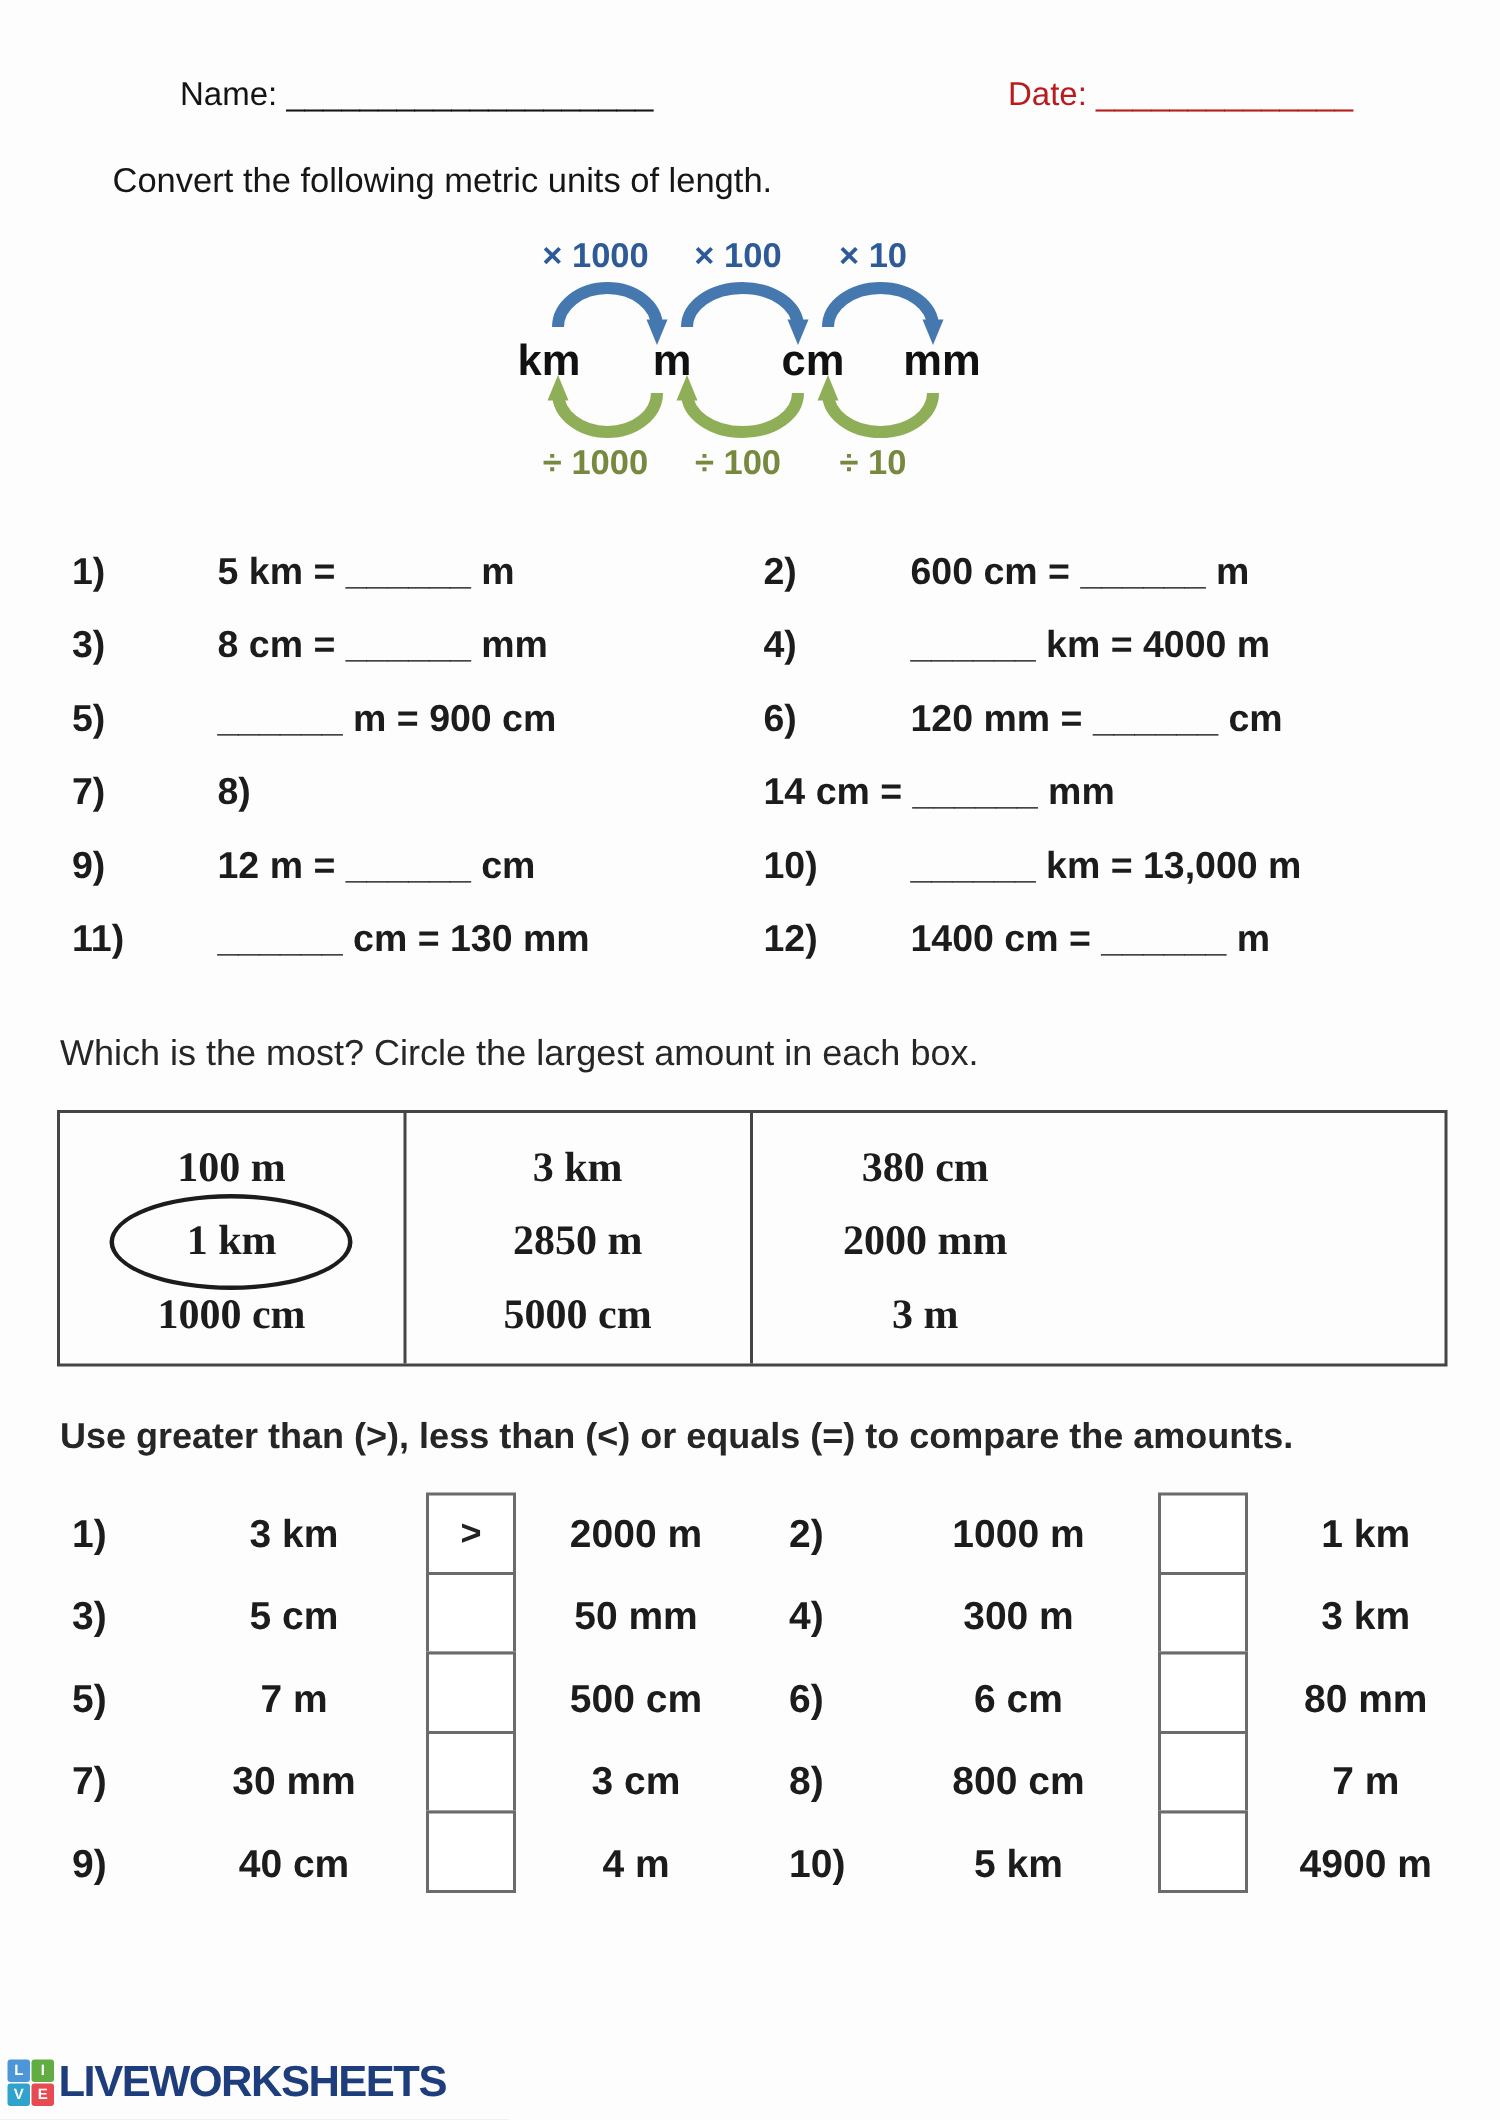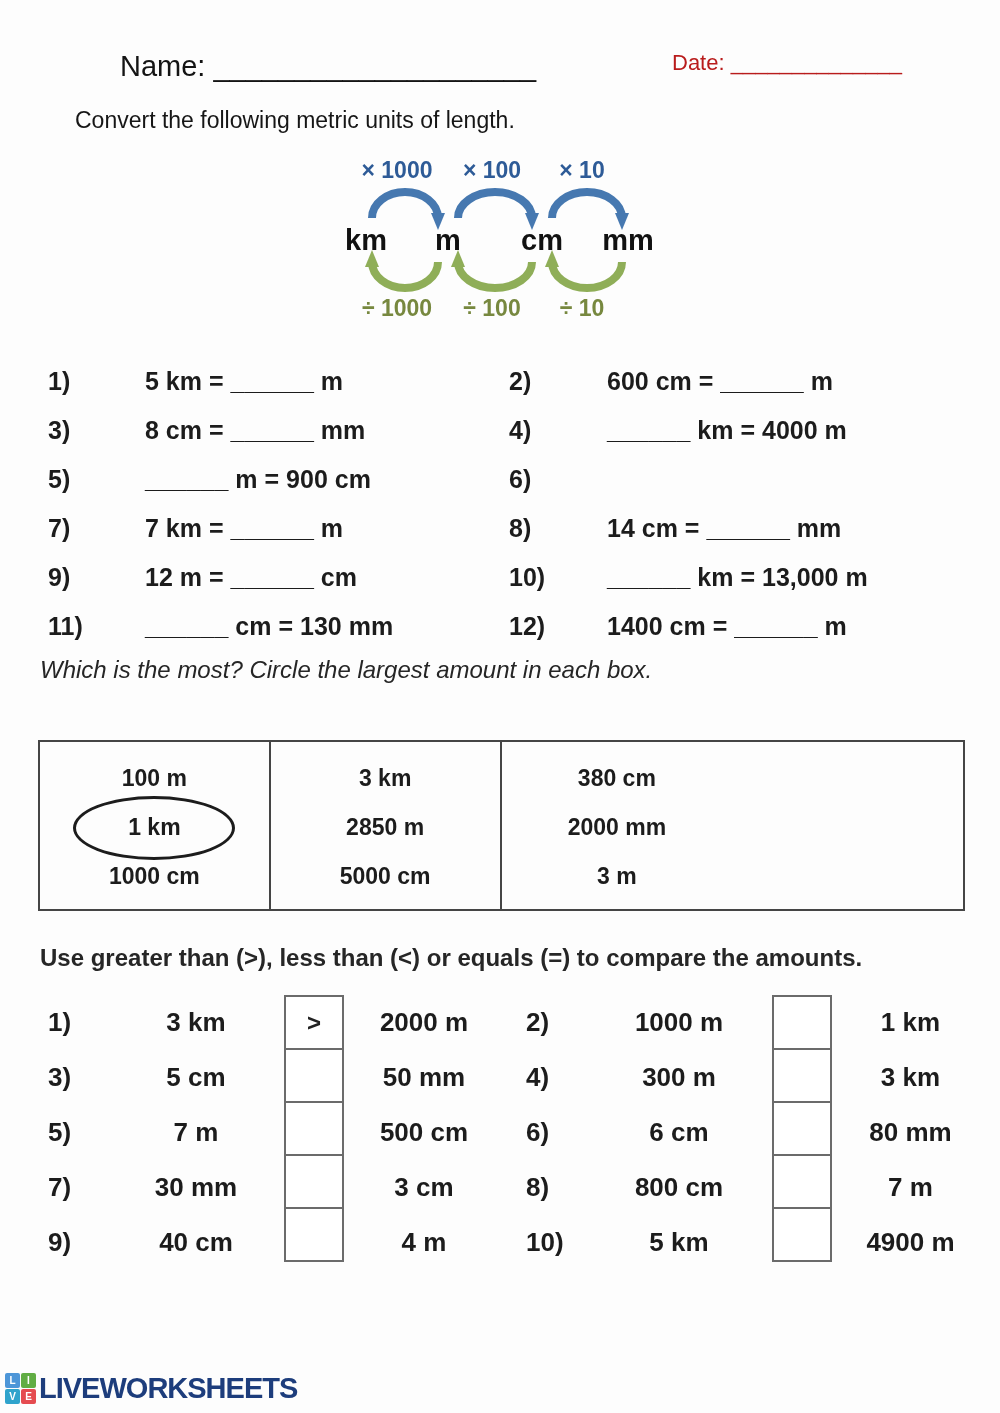--- a/index.html
+++ b/index.html
@@ -2,47 +2,47 @@
 <html><head>
 <meta charset="utf-8">
 <style>
   html,body{margin:0;padding:0;background:#e8e8e8;}
   .page{
     position:relative;width:1000px;height:1413px;background:#fdfdfd;
     margin:0 auto;overflow:hidden;
     font-family:"Liberation Sans",sans-serif;color:#1a1a1a;
   }
   
-  .hdr-name{position:absolute;left:120px;top:50px;font-size:29px;color:#141414;}
+  .hdr-name{position:absolute;left:120px;top:50px;font-size:22px;color:#141414;}
   .hdr-date{position:absolute;left:672px;top:50px;font-size:22px;color:#b91c1c;}
   .hdr-line{letter-spacing:0px;}
   
   .intro{position:absolute;left:75px;top:107px;font-size:23px;color:#161616;}
   
   .diagram{position:absolute;left:332px;top:150px;width:345px;height:172px;}
   .diag-mul{font-size:23px;font-weight:bold;}
   .diag-div{font-size:23px;font-weight:bold;}
   .diag-unit{font-size:29px;font-weight:bold;fill:#111;}
   
   .conv{position:absolute;left:0;top:357px;width:1000px;padding-left:48px;box-sizing:border-box;}
   .conv-row{display:grid;grid-template-columns:97px 364px 98px auto;height:49px;}
   .conv-num,.conv-text{font-size:25px;font-weight:600;line-height:49px;color:#1c1c1c;white-space:nowrap;}
   
   .sec-title{position:absolute;left:40px;font-size:24px;color:#262626;}
-  .sec2{top:656px;font-style:italic;}
+  .sec2{top:689px;}
   .sec3{top:944px;font-weight:bold;}
   
   .most-table{
     position:absolute;left:38px;top:740px;width:927px;height:171px;
     border:2px solid #454545;box-sizing:border-box;
     display:grid;grid-template-columns:1fr 1fr 1fr 1fr;background:#fdfdfd;
   }
   .most-cell{border-right:2px solid #454545;padding-top:12px;text-align:center;}
   .most-cell:last-child{border-right:none;}
-  .most-item{display:block;position:relative;font-size:23px;font-weight:600;line-height:49px;color:#1c1c1c;}
+  .most-item{display:block;position:relative;font-size:28px;font-weight:600;line-height:49px;color:#1c1c1c;font-family:Liberation Serif, serif;}
   .oval{
     position:absolute;left:50%;top:50%;width:156px;height:58px;
     transform:translate(-50%,-50%);border:3px solid #1c1c1c;border-radius:50%;
     pointer-events:none;
   }
   
   .compare{position:absolute;left:0;top:995px;width:1000px;height:280px;}
   .cmp-row{position:absolute;left:0;width:1000px;height:55px;}
   .cmp-row span{position:absolute;line-height:55px;font-size:26px;font-weight:600;color:#1c1c1c;white-space:nowrap;}
   .c-num1{left:48px;width:60px;text-align:left;}
@@ -119,24 +119,24 @@
     <div class="conv-row">
       <span class="conv-num">3)</span>
       <span class="conv-text">8 cm = ______ mm</span>
       <span class="conv-num">4)</span>
       <span class="conv-text">______ km = 4000 m</span>
     </div>
     <div class="conv-row">
       <span class="conv-num">5)</span>
       <span class="conv-text">______ m = 900 cm</span>
       <span class="conv-num">6)</span>
+      <span class="conv-text">120 mm = ______ cm</span>
     </div>
     <div class="conv-row">
       <span class="conv-num">7)</span>
-      <span class="conv-text">7 km = ______ m</span>
       <span class="conv-num">8)</span>
       <span class="conv-text">14 cm = ______ mm</span>
     </div>
     <div class="conv-row">
       <span class="conv-num">9)</span>
       <span class="conv-text">12 m = ______ cm</span>
       <span class="conv-num">10)</span>
       <span class="conv-text">______ km = 13,000 m</span>
     </div>
     <div class="conv-row">

